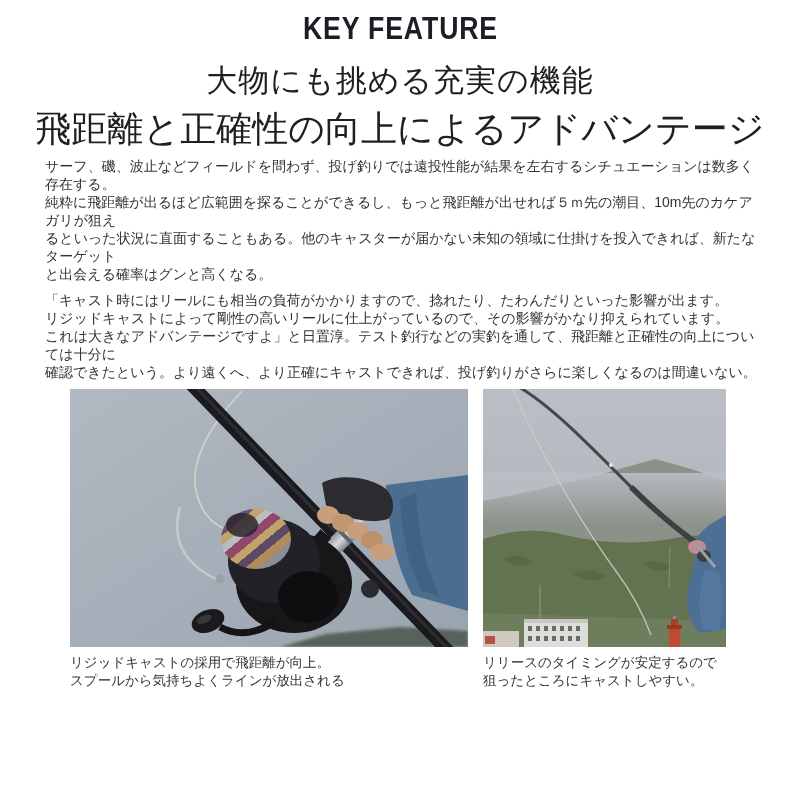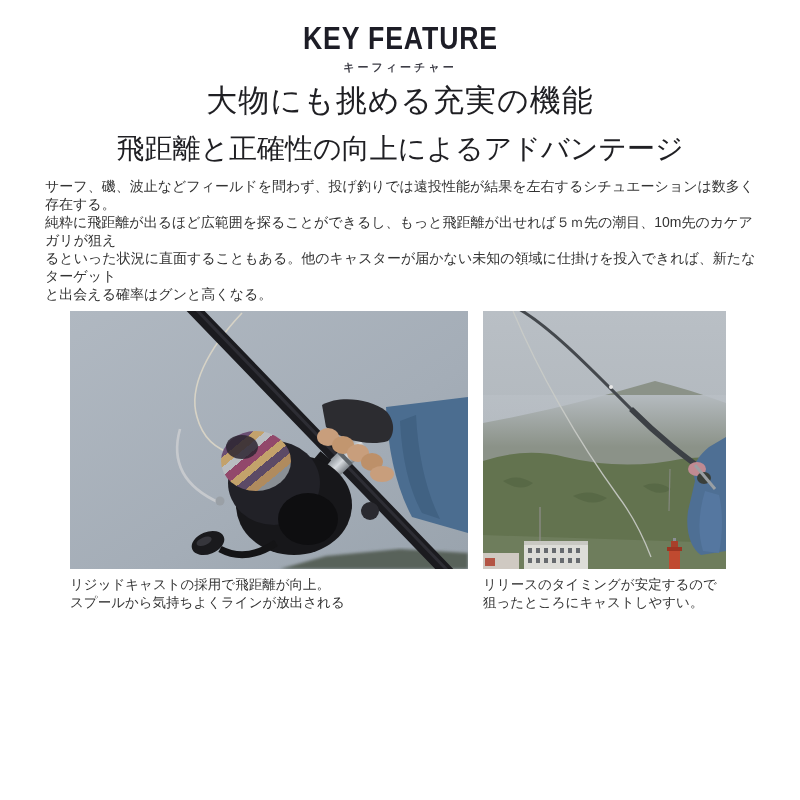--- a/index.html
+++ b/index.html
@@ -5,39 +5,39 @@
   html,body{margin:0;padding:0;background:#ffffff;}
   body{
     width:800px;height:800px;overflow:hidden;
     font-family:"Liberation Sans","DejaVu Sans",sans-serif;
     color:#333333;
     -webkit-font-smoothing:antialiased;
   }
   .page{width:800px;height:800px;position:relative;background:#fff;}
 
   
-  .hdr{text-align:center;padding-top:24px;}
+  .hdr{text-align:center;padding-top:14px;}
   .title-en{
     display:inline-block;
     font-size:31px;line-height:30px;font-weight:800;
     letter-spacing:1px;color:#1d1d26;
     transform:scaleX(.86);transform-origin:center;
   }
   .title-kana{
     margin-top:8px;font-size:11px;line-height:11px;
     letter-spacing:3px;color:#3d3d46;font-weight:bold;
   }
   .h-main{
-    margin-top:9px;font-family:"DejaVu Serif","Liberation Serif",serif;
+    margin-top:18px;font-family:"DejaVu Serif","Liberation Serif",serif;
     font-size:31px;line-height:36px;font-weight:500;color:#1f1f23;
     letter-spacing:1px;
   }
   .h-sub{
     margin-top:13px;font-family:"DejaVu Serif","Liberation Serif",serif;
-    font-size:28px;line-height:36px;font-weight:500;color:#1f1f23;
+    font-size:36px;line-height:36px;font-weight:500;color:#1f1f23;
   }
 
   
   .copy{margin-top:10px;padding:0 34px 0 45px;}
   .copy p{
     margin:0 0 8px 0;font-size:14px;line-height:18px;
     white-space:pre-line;color:#333;
   }
 
   
@@ -49,30 +49,33 @@
     white-space:pre-line;
   }
 </style>
 </head>
 <body>
 
 <div class="page">
 
   <div class="hdr">
     <div class="title-en">KEY FEATURE</div>
-    <div class="title-kana">キーフィーチャー</div>
     <div class="h-main">大物にも挑める充実の機能</div>
     <div class="h-sub">飛距離と正確性の向上によるアドバンテージ</div>
   </div>
 
   <div class="copy">
     <p>サーフ、磯、波止などフィールドを問わず、投げ釣りでは遠投性能が結果を左右するシチュエーションは数多く存在する。
 純粋に飛距離が出るほど広範囲を探ることができるし、もっと飛距離が出せれば５ｍ先の潮目、10m先のカケアガリが狙え
 るといった状況に直面することもある。他のキャスターが届かない未知の領域に仕掛けを投入できれば、新たなターゲット
 と出会える確率はグンと高くなる。</p>
+    <p>「キャスト時にはリールにも相当の負荷がかかりますので、捻れたり、たわんだりといった影響が出ます。
+リジッドキャストによって剛性の高いリールに仕上がっているので、その影響がかなり抑えられています。
+これは大きなアドバンテージですよ」と日置淳。テスト釣行などの実釣を通して、飛距離と正確性の向上については十分に
+確認できたという。より遠くへ、より正確にキャストできれば、投げ釣りがさらに楽しくなるのは間違いない。</p>
   </div>
 
   <div class="photos">
 
     <figure>
       <svg class="ph" width="398" height="258" viewBox="0 0 398 258">
         <defs>
           <linearGradient id="skyL" x1="0" y1="0" x2="1" y2="1">
             <stop offset="0" stop-color="#b0b8c1"></stop>
             <stop offset="0.6" stop-color="#a4adb7"></stop>

